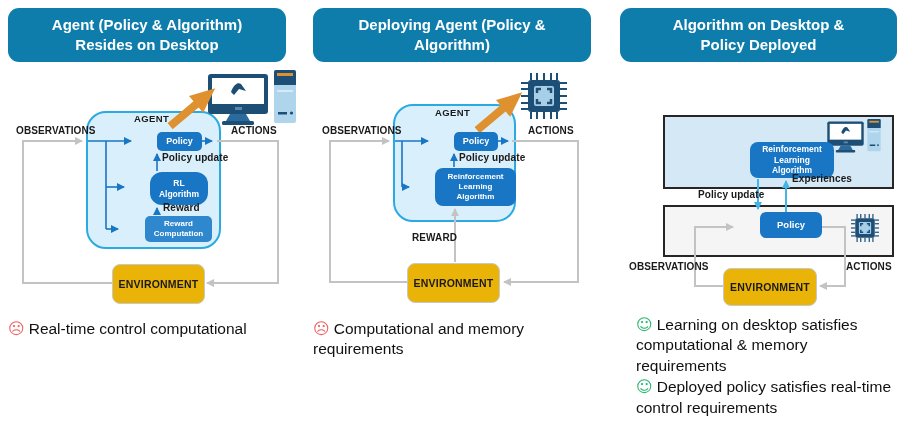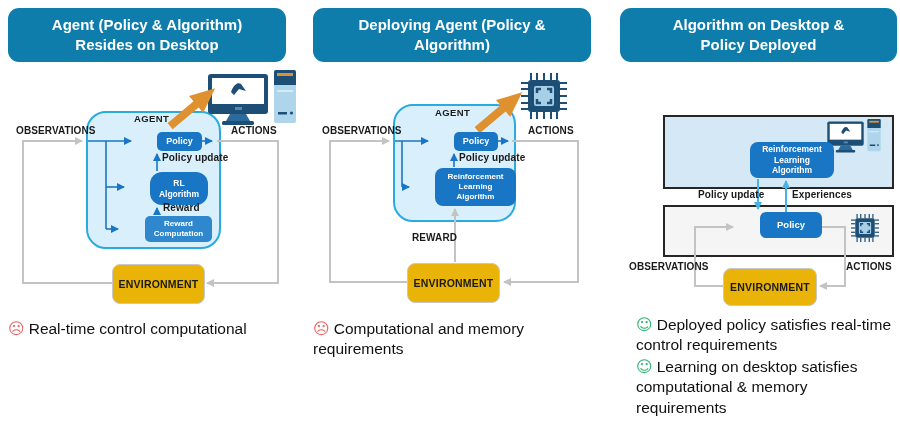--- a/index.html
+++ b/index.html
@@ -195,21 +195,21 @@
     <rect x="71" y="3" width="16" height="3" fill="#e0912f"></rect>
     <rect x="71" y="20" width="16" height="2" fill="#d6eaf6"></rect>
     <rect x="72" y="42" width="9" height="2.5" fill="#1d4f76"></rect>
     <circle cx="85.5" cy="43" r="1.6" fill="#1d4f76"></circle>
   </svg>
 
   <div class="abs bluebox prewrap" style="left:728px;top:142px;width:84px;height:36px;font-size:8.5px;border-radius:8px;">Reinforcement
 Learning
 Algorithm</div>
   <div class="abs lbl" style="left:698px;top:189px;">Policy update</div>
-  <div class="abs lbl" style="left:792px;top:189px;">Experiences</div>
+  <div class="abs lbl" style="left:792px;top:173px;">Experiences</div>
 
   <div class="abs bluebox" style="left:738px;top:212px;width:62px;height:26px;font-size:9.5px;border-radius:6px;">Policy</div>
 
   <svg class="abs icon" style="left:851px;top:214px;" width="28" height="28" viewBox="0 0 46 46">
     <g stroke="#1d4f76" stroke-width="2">
       <line x1="10" y1="0" x2="10" y2="7"></line>
         <line x1="16" y1="0" x2="16" y2="7"></line>
       <line x1="23" y1="0" x2="23" y2="7"></line>
         <line x1="30" y1="0" x2="30" y2="7"></line>
       <line x1="36" y1="0" x2="36" y2="7"></line>
@@ -237,17 +237,17 @@
       <path d="M30,26 V30 H26"></path>
         <path d="M20,30 H16 V26"></path>
     </g>
   </svg>
 
   <div class="abs lbl" style="left:629px;top:261px;">OBSERVATIONS</div>
   <div class="abs lbl" style="left:846px;top:261px;">ACTIONS</div>
   <div class="abs envbox" style="left:723px;top:268px;width:92px;height:36px;">ENVIRONMENT</div>
 
   <div class="abs bullet" style="left:636px;top:314px;width:262px;">
+    <div><span class="bullet-icon happy">☺</span><span>Learning on desktop satisfies computational &amp; memory requirements</span></div>
     <div><span class="bullet-icon happy">☺</span><span>Deployed policy satisfies real-time control requirements</span></div>
-    <div><span class="bullet-icon happy">☺</span><span>Learning on desktop satisfies computational &amp; memory requirements</span></div>
   </div>
 
 </div>
 
 </body></html>

